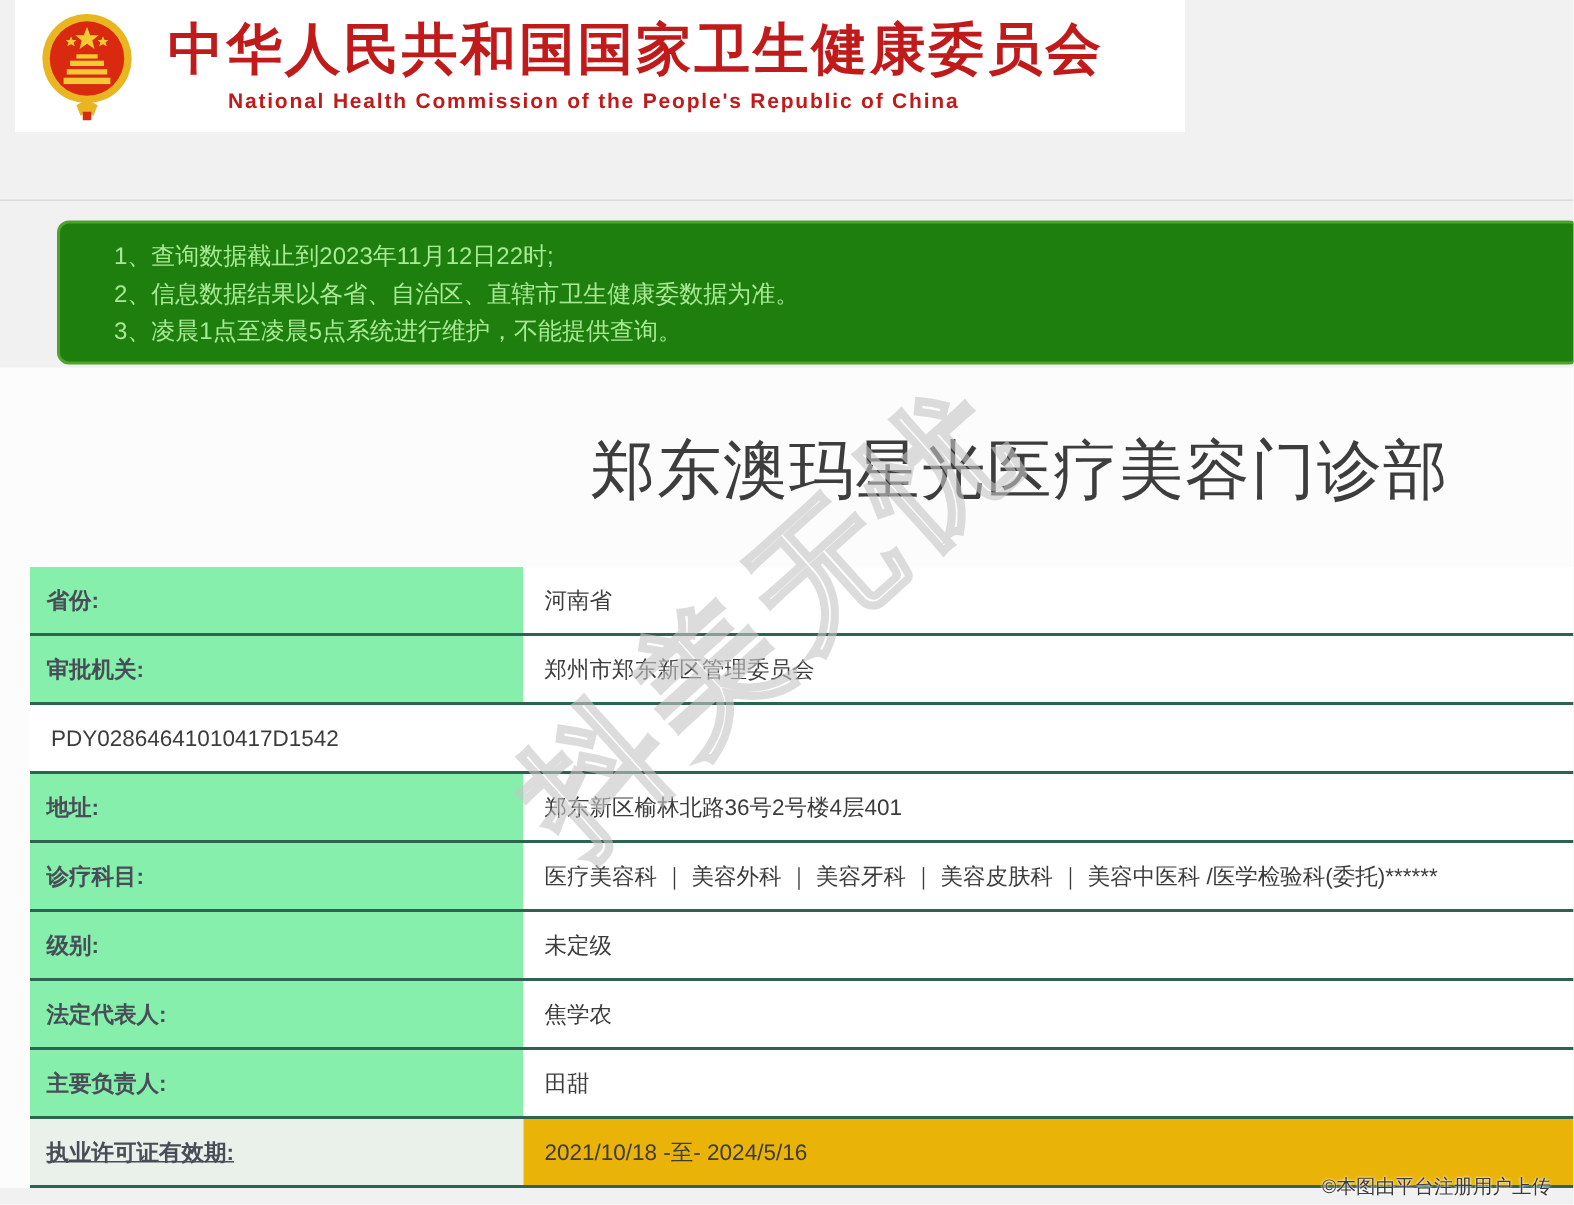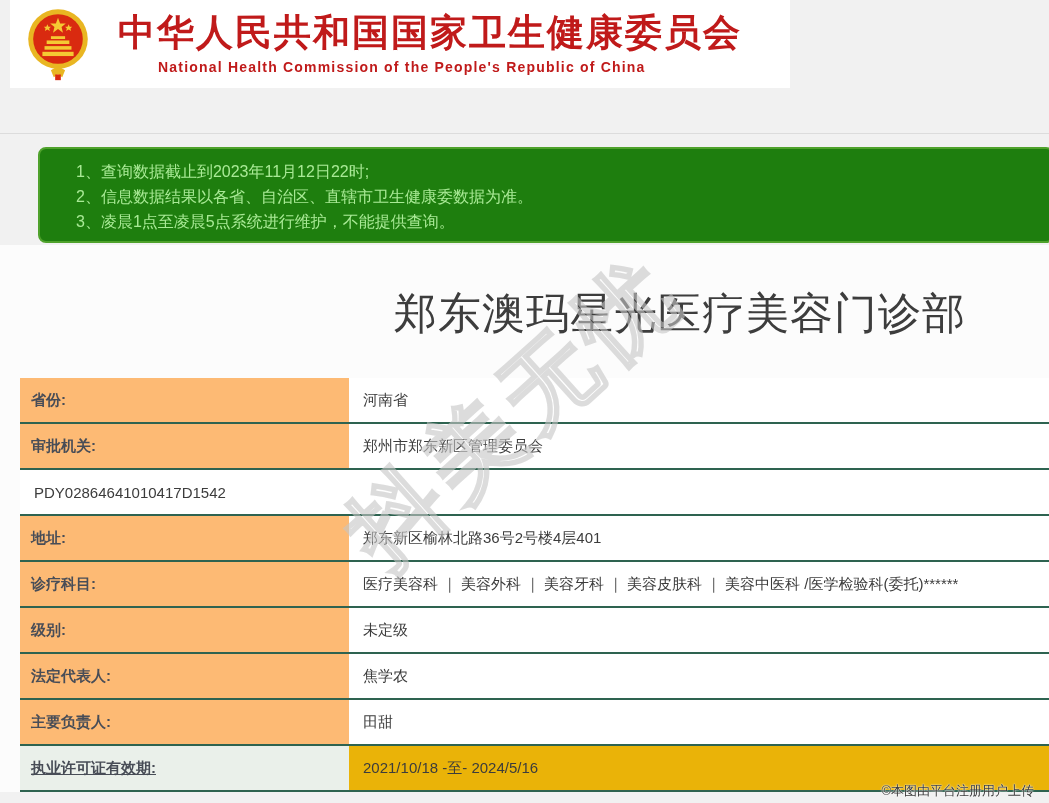--- a/index.html
+++ b/index.html
@@ -7,21 +7,21 @@
     width:1049px;height:803px;position:relative;overflow:hidden;
     background:#f1f1f1;
     font-family:"Liberation Sans","DejaVu Sans",sans-serif;
   }
   
   .header{
     position:absolute;left:10px;top:0;width:780px;height:88px;
     background:#ffffff;display:flex;align-items:center;
   }
   .emblem{width:72px;height:78px;margin-left:12px;flex:0 0 auto;}
-  .header-titles{margin-left:24px;}
+  .header-titles{margin-left:18px;}
   .header-cn{
     font-size:37px;font-weight:bold;color:#c01a1a;letter-spacing:2px;
     line-height:1.1;white-space:nowrap;
   }
   .header-en{
     font-size:14px;font-weight:bold;color:#c01a1a;letter-spacing:1.2px;
     margin-top:6px;white-space:nowrap;padding-left:40px;
   }
   .top-divider{
     position:absolute;left:0;top:133px;width:1049px;height:1px;background:#dcdcdc;
@@ -48,21 +48,21 @@
   }
   
   .info-table{
     position:absolute;left:20px;top:133px;width:1029px;
   }
   .row{
     display:flex;height:46px;box-sizing:border-box;
     border-bottom:2px solid #2e6350;
   }
   .cell-label{
-    width:329px;flex:0 0 auto;background:#fdba74;
+    width:329px;flex:0 0 auto;background:#86efac;
     display:flex;align-items:center;padding-left:11px;box-sizing:border-box;
     font-size:15px;font-weight:bold;color:#484d57;
   }
   .cell-value{
     flex:1;display:flex;align-items:center;padding-left:14px;
     font-size:15px;color:#3c3c3c;background:#ffffff;white-space:nowrap;text-align:center;
   }
   .row.hl .cell-label{background:#eaf0ea;text-decoration:underline;}
   .row.hl .cell-value{background:#eab308;}
   

